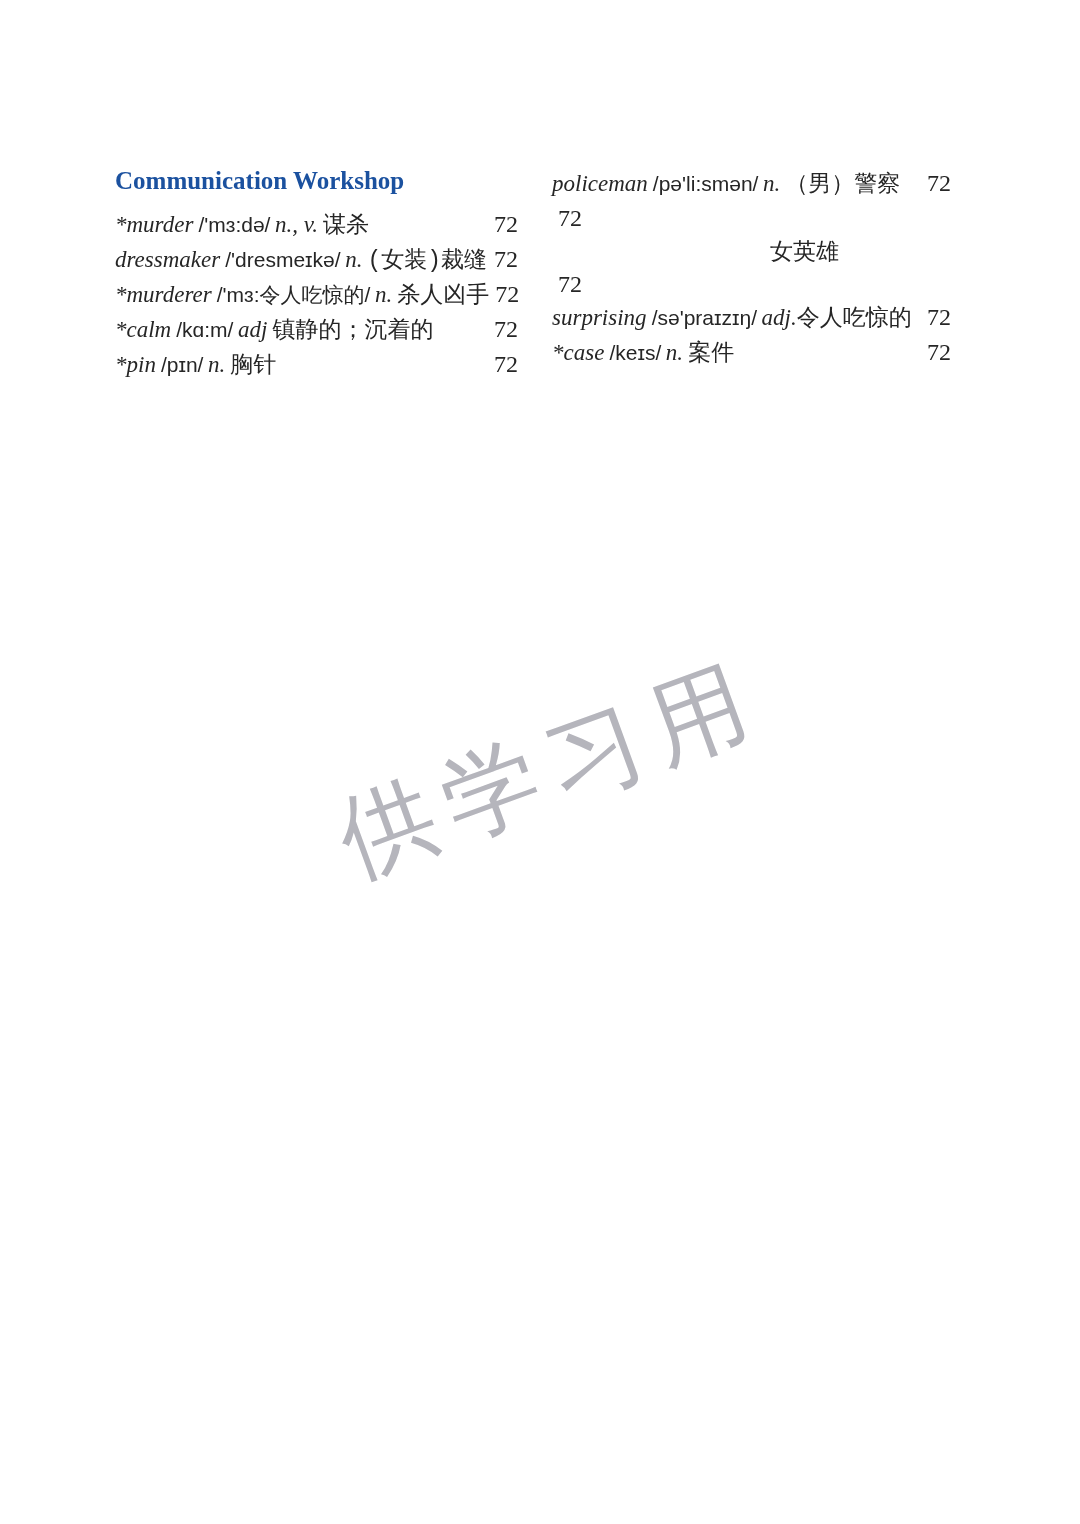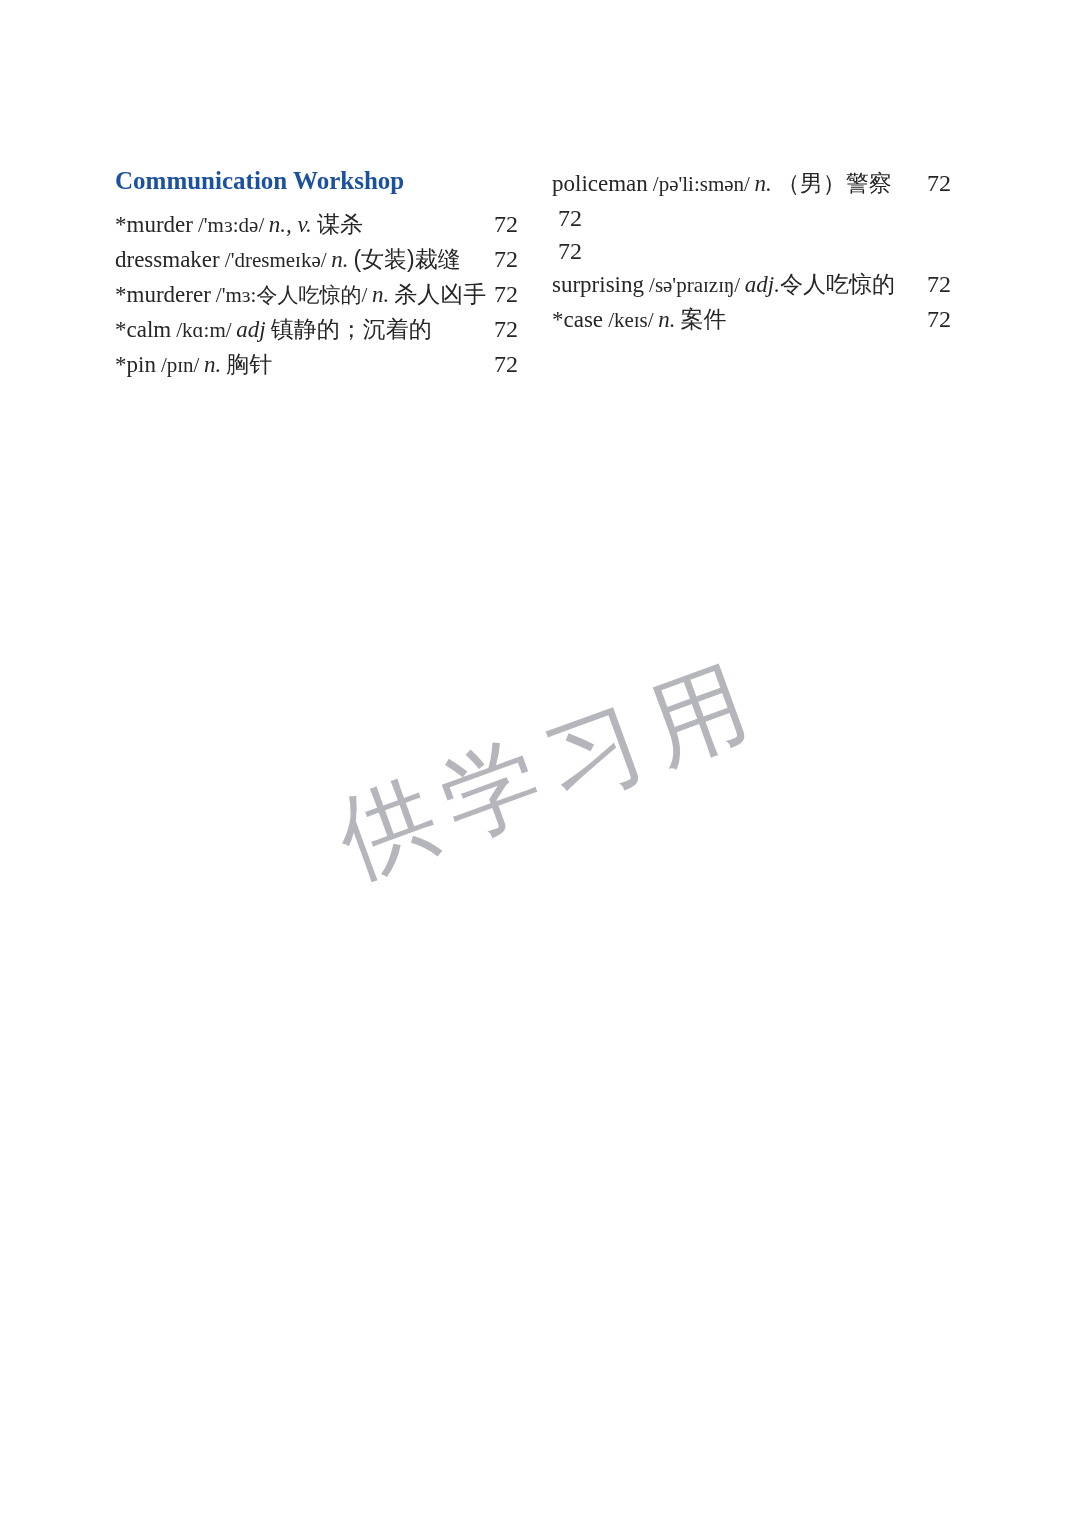--- a/index.html
+++ b/index.html
@@ -32,35 +32,36 @@
     display: flex;
     justify-content: space-between;
     align-items: baseline;
     white-space: nowrap;
   }
   .etext { white-space: nowrap; }
   .word {
     font-family: "Liberation Serif", "DejaVu Serif", serif;
     font-size: 23px;
     margin-right: 0.22em;
+    font-style: italic;
   }
   .phon {
-    font-family: Liberation Serif, serif;
+    font-family: Liberation Sans, sans-serif;
     font-size: 21px;
     margin-right: 0.22em;
   }
   .pos {
     font-family: "Liberation Serif", "DejaVu Serif", serif;
     font-style: italic;
     font-size: 23px;
     margin-right: 0.22em;
   }
   .pos.tight { margin-right: 0; font-family: Liberation Serif, serif; }
   .cn {
-    font-family: Liberation Sans, sans-serif;
+    font-family: Liberation Mono, monospace;
     font-size: 23px;
   }
   .pnum {
     font-family: "Liberation Serif", "DejaVu Serif", serif;
     font-size: 24px;
     padding-left: 6px;
   }
   .cont-line {
     padding-left: 218px;
     font-size: 23px;
@@ -152,20 +153,21 @@
       <div class="erow">
         <span class="etext"><span class="word">policeman</span><span class="phon">/pə'li:smən/</span><span class="pos">n.</span><span class="cn">（男）警察</span></span>
         <span class="pnum">72</span>
       </div>
     </div>
 
     <div class="entry">
       <div class="erow">
         <span class="pnum">72</span>
       </div>
+      <div class="cont-line">女英雄</div>
     </div>
 
     <div class="entry">
       <div class="erow">
         <span class="pnum">72</span>
       </div>
     </div>
 
     <div class="entry">
       <div class="erow">

